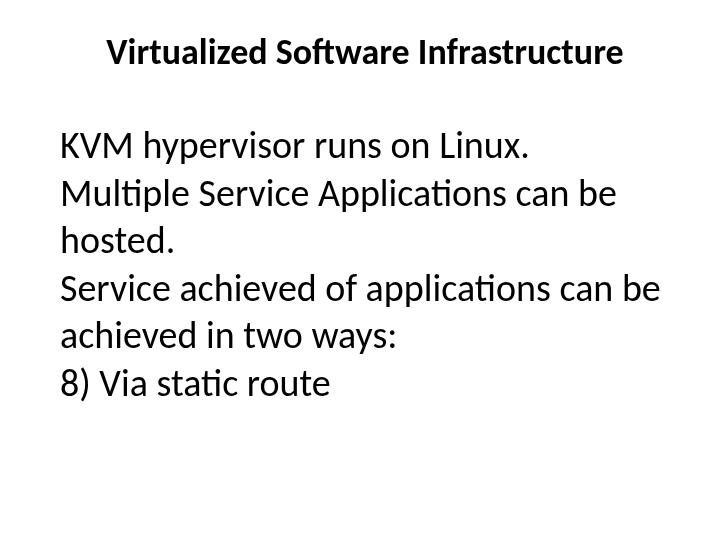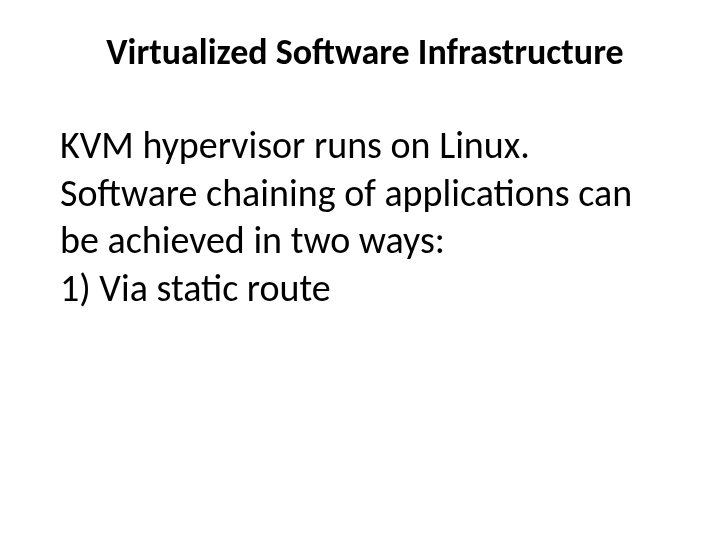--- a/index.html
+++ b/index.html
@@ -26,15 +26,16 @@
       margin: 0;
     }
   </style>
 </head>
 <body>
 
 <h1 class="title">Virtualized Software Infrastructure</h1>
 
 <div class="body-text">
   <p>KVM hypervisor runs on Linux.</p>
-  <p>Software chaining of applications can be achieved in two ways:</p>
-  <p>1)  Via static route</p>
+  <p>Multiple Service Applications can be hosted.</p>
+  <p>Service achieved of applications can be achieved in two ways:</p>
+  <p>8)  Via static route</p>
 </div>
 
 </body></html>

